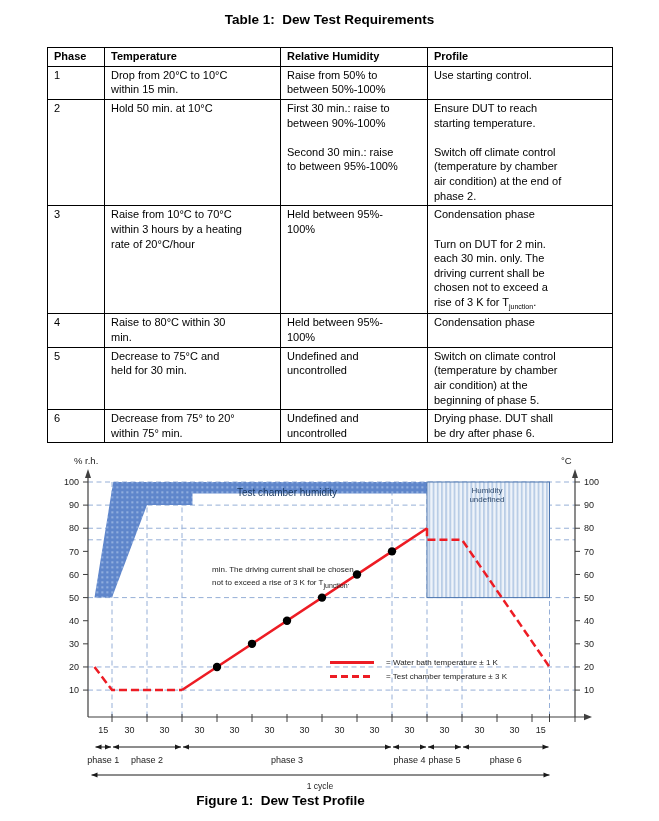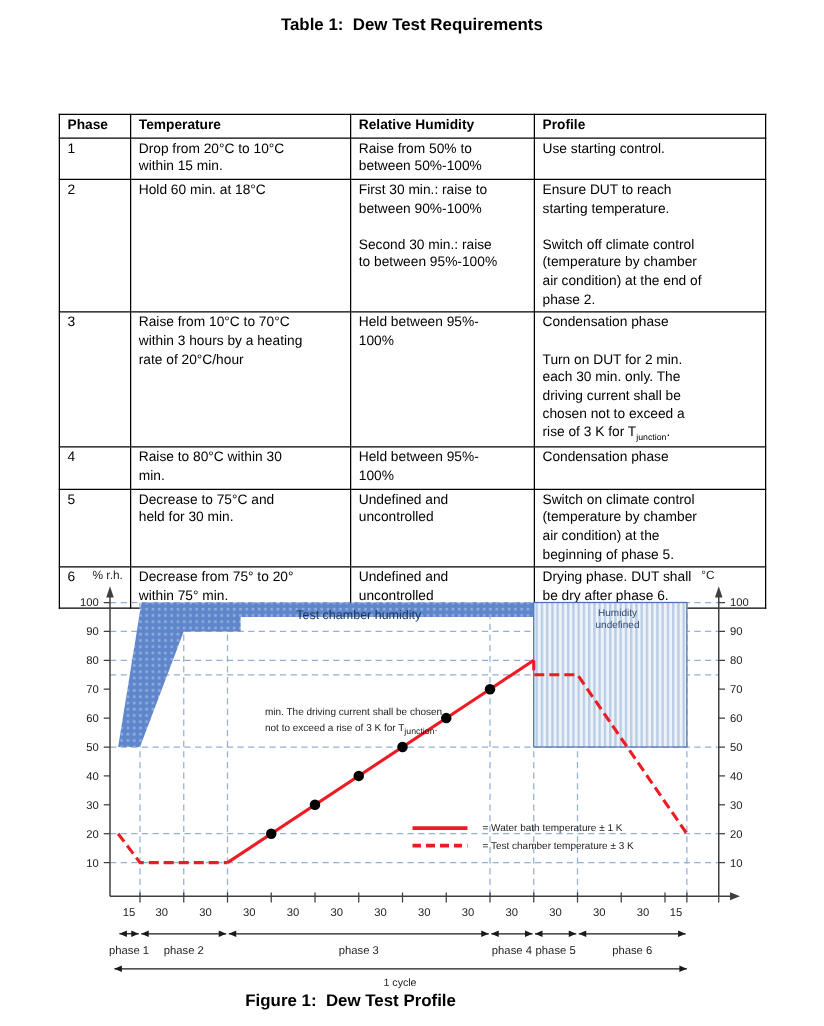--- a/index.html
+++ b/index.html
@@ -4,21 +4,21 @@
 <style>
   html,body{margin:0;padding:0;background:#fff;}
   .page{position:relative;width:659px;height:821px;background:#fff;
         font-family:"Liberation Sans",sans-serif;color:#000;overflow:hidden;padding-left:33px;}
   .doc-title{position:absolute;top:12px;left:0;width:659px;text-align:center;
              font-size:13.5px;font-weight:bold;white-space:pre;}
   .caption{position:absolute;top:793px;left:0;width:561px;text-align:center;
            font-size:13.5px;font-weight:bold;white-space:pre;}
 
   
-  .tbl-wrap{position:absolute;left:47px;top:47px;width:565px;margin-top:44px;}
+  .tbl-wrap{position:absolute;left:47px;top:47px;width:565px;}
   table.req{border-collapse:collapse;width:565px;table-layout:fixed;
             border:1.5px solid #000;font-size:11px;line-height:1.33;}
   table.req th,table.req td{border:1px solid #000;vertical-align:top;
             padding:1px 4px 2px 6px;text-align:left;}
   table.req th{font-weight:bold;}
   .col-phase{width:57px;}
   .col-temp{width:176px;}
   .col-rh{width:147px;}
   .col-remark{width:185px;}
   td.c-phase,th.c-phase{text-align:center;padding:1px 2px;}
@@ -33,21 +33,21 @@
   .axis{stroke:#3f3f3f;stroke-width:1.2;fill:none;}
   .tick{stroke:#3f3f3f;stroke-width:1;}
   .red-solid{stroke:#ed1c24;stroke-width:2.5;fill:none;}
   .red-dash{stroke:#ed1c24;stroke-width:2.5;fill:none;stroke-dasharray:8 4;}
   .ph-arrow{stroke:#1a1a1a;stroke-width:1;}
   .ph-head{fill:#1a1a1a;}
 
   .fig-label{position:absolute;font-size:9.5px;color:#222;white-space:pre;}
   .band-label{position:absolute;left:212px;top:37px;width:150px;text-align:center;
               font-size:10px;color:#17365d;}
-  .undef-label{position:absolute;left:447px;top:36px;width:94px;text-align:center;
+  .undef-label{position:absolute;left:447px;top:36px;width:80px;text-align:center;
                font-size:8px;color:#2f4b6e;white-space:pre-line;}
   .annot{position:absolute;left:212px;top:113px;width:200px;font-size:8px;
          line-height:13px;color:#1c1c1c;}
   .annot .bullet{font-size:10px;margin-right:3px;}
   .legend{position:absolute;left:330px;top:175px;font-size:8px;color:#1c1c1c;margin-top:30px;}
   .legend-row{display:flex;align-items:center;height:14px;}
   .sw{width:44px;height:3px;margin-right:12px;}
   .sw-solid{background:#ed1c24;}
   .sw-dashed{background:repeating-linear-gradient(90deg,#ed1c24 0 7px,transparent 7px 11px);}
   .cycle-label{position:absolute;left:250px;top:331px;width:140px;text-align:center;
@@ -78,21 +78,21 @@
       <tr>
         <td class="c-phase">1</td>
         <td class="cellml">Drop from 20°C to 10°C
 within 15 min.</td>
         <td class="cellml">Raise from 50% to
 between 50%-100%</td>
         <td class="cellml">Use starting control.</td>
       </tr>
       <tr>
         <td class="c-phase">2</td>
-        <td class="cellml">Hold 60 min. at 18°C</td>
+        <td class="cellml">Hold 50 min. at 10°C</td>
         <td class="cellml">First 30 min.: raise to
 between 90%-100%
 
 Second 30 min.: raise
 to between 95%-100%</td>
         <td class="cellml">Ensure DUT to reach
 starting temperature.
 
 Switch off climate control
 (temperature by chamber

